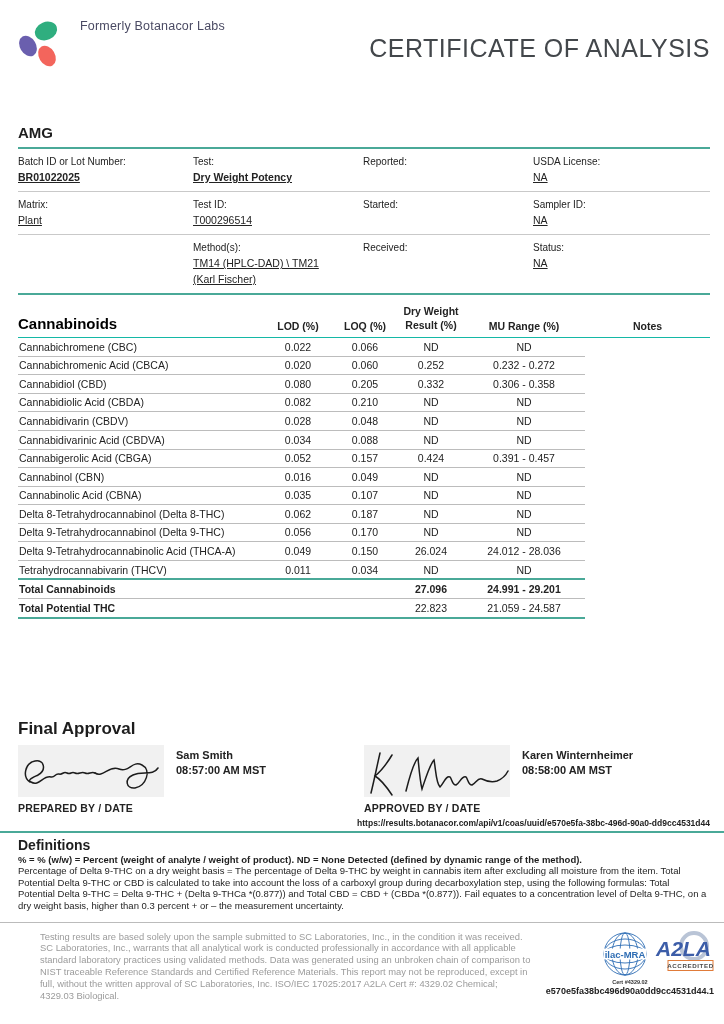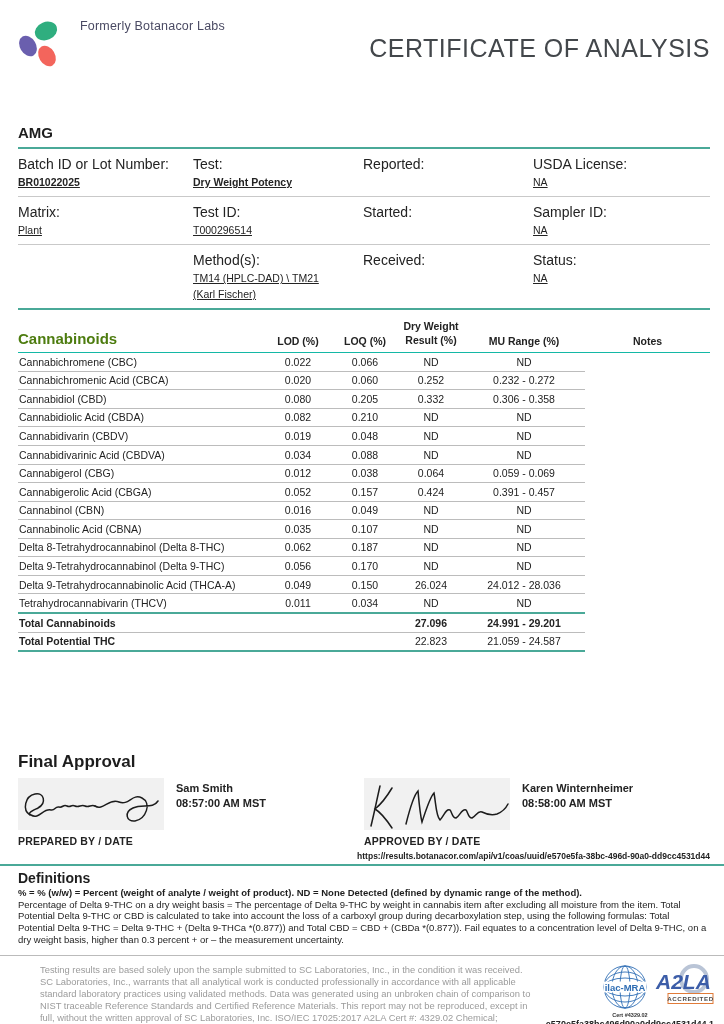--- a/index.html
+++ b/index.html
@@ -17,31 +17,31 @@
   .brand-reg{font-size:11px;vertical-align:super;font-weight:400;}
   .brand-sub{font-size:12.5px;color:#4a4a63;margin-top:1px;letter-spacing:0.2px;}
   .doc-title{font-size:25px;color:#43474b;letter-spacing:0.5px;margin-top:16px;font-weight:400;}
   
   .sample{margin:54px 14px 0 18px;}
   .sample-name{font-size:15px;font-weight:700;line-height:18px;margin:0 0 5px 0;color:#1d1d1d;}
   .rule-teal{height:2px;background:#4aa998;}
   .info-row{display:grid;grid-template-columns:175px 170px 170px 1fr;padding:7px 0 6px 0;border-bottom:1px solid #c9c9c9;}
   .info-row:last-of-type{border-bottom:none;}
   .info-grid{border-bottom:2px solid #4aa998;}
-  .cell .lbl{font-size:14px;margin-bottom:3px;}
+  .cell .lbl{font-size:10px;margin-bottom:3px;}
   .cell .val{font-size:10.5px;white-space:pre-line;width:150px;line-height:1.45;text-decoration:underline;}
   .cell.bold .val{font-weight:700;}
   
   .cannabinoids{margin:10px 14px 0 18px;}
   table{width:100%;border-collapse:collapse;font-size:10.5px;}
   col.c-name{width:247px;} col.c-lod{width:66px;} col.c-loq{width:68px;}
   col.c-res{width:64px;} col.c-mu{width:122px;} col.c-notes{width:auto;}
   thead th{border-bottom:1px solid #14b8a6;vertical-align:bottom;padding:0 0 5px 0;font-weight:700;}
   th.name{text-align:left;}
-  .section-title{font-size:15px;font-weight:700;color:#4d7c0f;}
+  .section-title{font-size:15px;font-weight:700;color:#000000;}
   th.num,td.num{text-align:center;}
   th.notes{text-align:center;}
   .hdr2 span{display:block;line-height:1.3;}
   tbody td{padding:2.6px 0;border-bottom:1px solid #bcbcbc;line-height:1.18;}
   tbody td.notes{border-bottom:none;}
   tbody td.name{text-align:left;padding-left:1px;}
   tr.teal-top td:not(.notes){border-top:2px solid #4aa998;}
   tr.teal-bottom td:not(.notes){border-bottom:2px solid #4aa998;}
   tr.total td.name{font-weight:700;}
   tr.bold-vals td{font-weight:700;}
@@ -215,44 +215,36 @@
     <td class="name">Cannabidiolic Acid (CBDA)</td>
     <td class="num">0.082</td>
     <td class="num">0.210</td>
     <td class="num">ND</td>
     <td class="num">ND</td>
     <td class="notes"></td>
   </tr>
 
   <tr>
     <td class="name">Cannabidivarin (CBDV)</td>
-    <td class="num">0.019</td>
+    <td class="num">0.028</td>
     <td class="num">0.048</td>
     <td class="num">ND</td>
     <td class="num">ND</td>
     <td class="notes"></td>
   </tr>
 
   <tr>
     <td class="name">Cannabidivarinic Acid (CBDVA)</td>
     <td class="num">0.034</td>
     <td class="num">0.088</td>
     <td class="num">ND</td>
     <td class="num">ND</td>
     <td class="notes"></td>
   </tr>
 
-  <tr>
-    <td class="name">Cannabigerol (CBG)</td>
-    <td class="num">0.012</td>
-    <td class="num">0.038</td>
-    <td class="num">0.064</td>
-    <td class="num">0.059 - 0.069</td>
-    <td class="notes"></td>
-  </tr>
 
   <tr>
     <td class="name">Cannabigerolic Acid (CBGA)</td>
     <td class="num">0.052</td>
     <td class="num">0.157</td>
     <td class="num">0.424</td>
     <td class="num">0.391 - 0.457</td>
     <td class="notes"></td>
   </tr>
 

